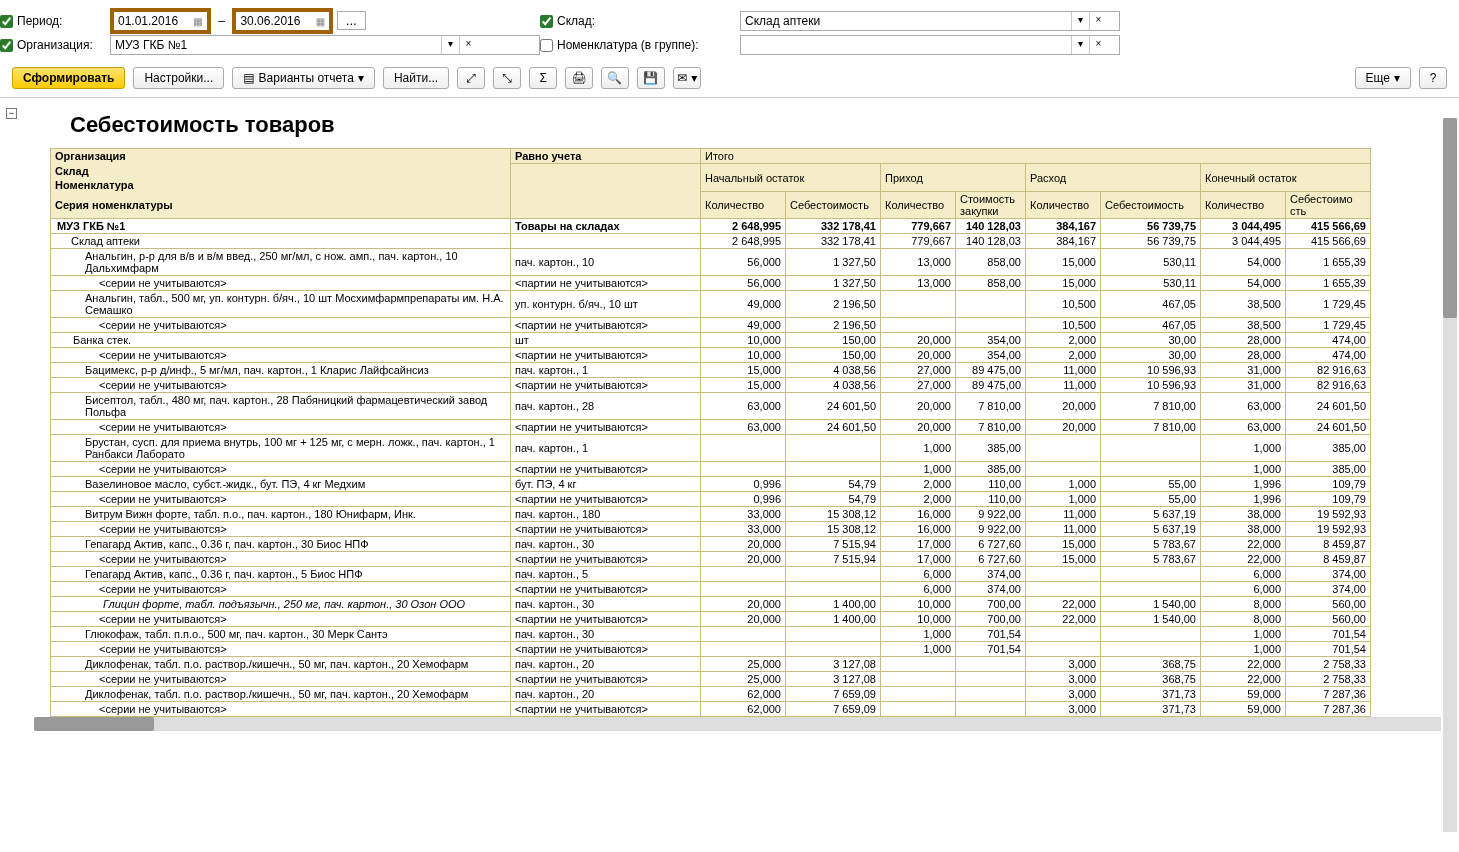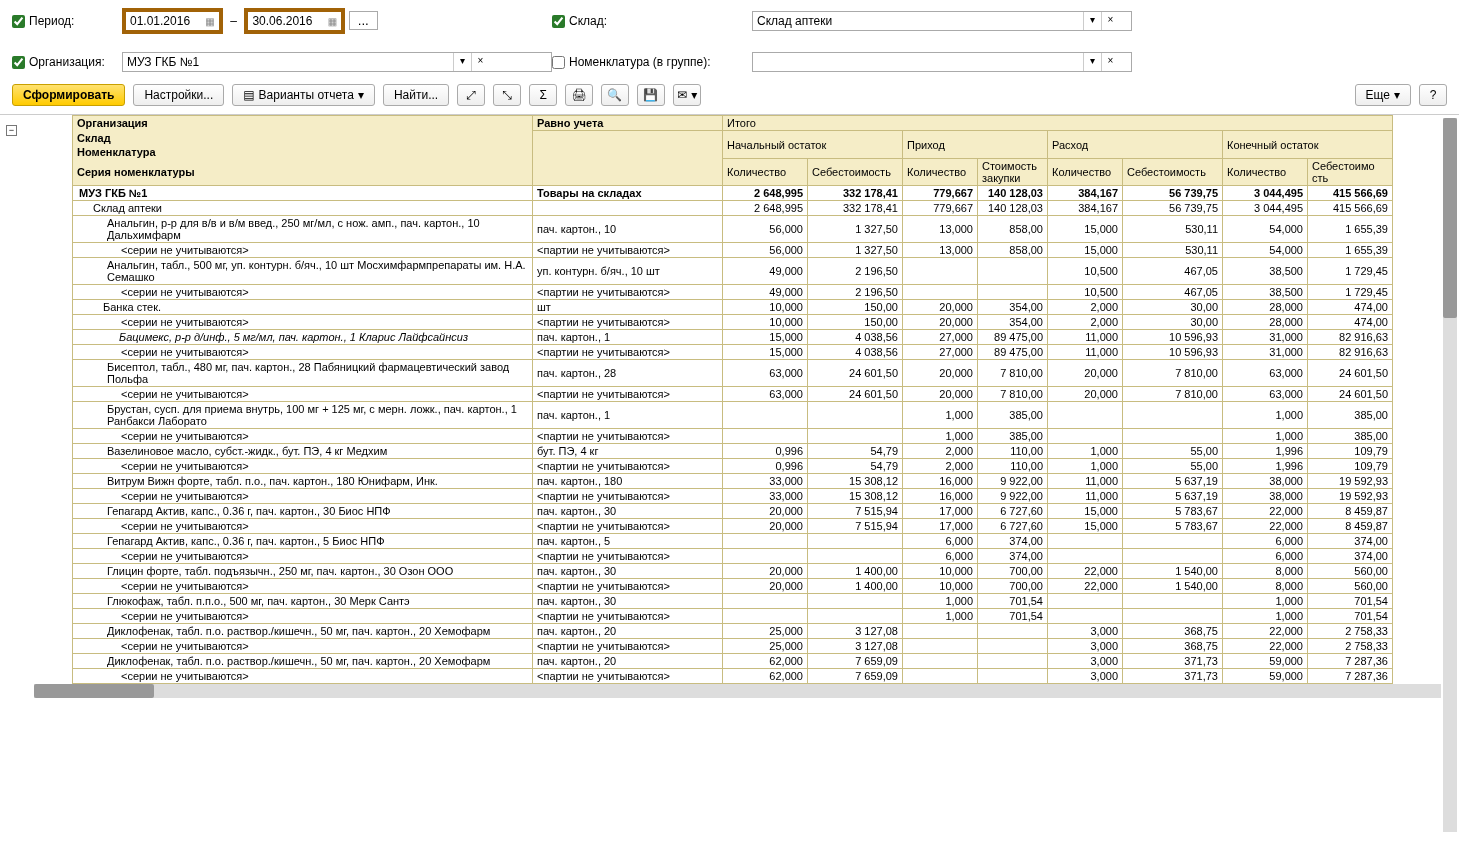--- a/index.html
+++ b/index.html
@@ -1,38 +1,38 @@
 <!DOCTYPE html>
 <html><head>
 <meta charset="utf-8">
 <style>
 * { box-sizing: border-box; margin: 0; padding: 0; }
 body { font-family: Arial, sans-serif; font-size: 12px; background: #fff; color: #000; }
-.filters { padding: 8px 12px; display: grid; grid-template-columns: 110px 430px 200px 380px; row-gap: 18px; align-items: center; }
+.filters { padding: 8px 0; display: grid; grid-template-columns: 110px 430px 200px 380px; row-gap: 1px; align-items: center; }
 .filters label { display: flex; align-items: center; gap: 4px; }
 .chk { width: 13px; height: 13px; accent-color: #2a7a2a; }
 .date-wrap { display: inline-flex; align-items: center; border: 4px solid #a16207; }
 .date-wrap input { border: none; width: 75px; padding: 2px 4px; font-size: 12px; }
 .date-wrap .cal { width: 18px; text-align: center; color: #888; cursor: pointer; font-size: 10px; }
 .combo { display: inline-flex; border: 1px solid #aaa; }
 .combo input { border: none; padding: 2px 4px; font-size: 12px; }
 .combo .dd, .combo .xx { width: 18px; text-align: center; cursor: pointer; border-left: 1px solid #ccc; font-size: 10px; line-height: 16px; }
 .btn-dots { border: 1px solid #aaa; background: #fff; padding: 1px 8px; cursor: pointer; }
 .toolbar { padding: 4px 12px 8px; display: flex; gap: 8px; align-items: flex-start; border-bottom: 1px solid #ccc; }
 .btn { border: 1px solid #aaa; background: linear-gradient(#fff,#eee); padding: 3px 10px; border-radius: 3px; cursor: pointer; font-size: 12px; display: inline-flex; align-items: center; gap: 4px; }
 .btn-primary { background: linear-gradient(#ffe270,#ffcb00); border-color: #c9a000; font-weight: bold; }
 .btn-icon { padding: 3px 6px; width: 28px; justify-content: center; }
 .toolbar-spacer { flex: 1; }
 .report-area { position: relative; padding: 0 0 8px 30px; height: calc(852px - 120px); overflow: auto; }
 .report-tree-gutter { position: absolute; left: 6px; top: 10px; width: 20px; }
 .tgl { width: 11px; height: 11px; border: 1px solid #777; background: #fff; font-size: 9px; line-height: 9px; text-align: center; cursor: pointer; display: block; margin-bottom: 2px; }
 .report-title { font-size: 22px; font-weight: bold; margin: 14px 0 10px 40px; }
 .report-params { margin: 0 0 12px 40px; font-size: 12px; }
 .report-params td { padding: 0 8px 0 0; vertical-align: top; }
-table.rep { border-collapse: collapse; margin-left: 42px; font-size: 11px; table-layout: fixed; }
+table.rep { border-collapse: collapse; margin-left: 20px; font-size: 11px; table-layout: fixed; }
 table.rep th, table.rep td { border: 1px solid #c8bc80; padding: 1px 4px; white-space: nowrap; overflow: hidden; text-overflow: ellipsis; }
 table.rep th { background: #f5edc7; text-align: left; font-weight: normal; }
 table.rep th.tot-hdr { background: #f5edc7; font-weight: normal; }
 table.rep .num { text-align: right; }
 table.rep tr.bold td { font-weight: bold; }
 .scrollbar-h { height: 14px; background: #ddd; margin: 0 18px 0 4px; position: relative; }
 .scrollbar-h .thumb { position: absolute; left: 0; top: 0; bottom: 0; width: 120px; background: #999; border-radius: 2px; }
 .scrollbar-v { position: fixed; right: 2px; top: 118px; bottom: 20px; width: 14px; background: #ddd; }
 .scrollbar-v .thumb { position: absolute; top: 0; left: 0; right: 0; height: 200px; background: #999; border-radius: 2px; }
 .ico { font-size: 12px; }
@@ -123,20 +123,21 @@
       <span>Еще</span> 
       <span>▾</span>
     </button>
   <button class="btn btn-icon">?</button>
 </div>
 
 <div class="report-area">
   <div class="report-tree-gutter">
       <span class="tgl">−</span>
     </div>
+  <h1 class="report-title">Себестоимость товаров</h1>
 
   <table class="rep">
     <colgroup>
       <col style="width:460px">
         <col style="width:190px">
       <col style="width:85px">
         <col style="width:95px">
       <col style="width:75px">
         <col style="width:70px">
       <col style="width:75px">
@@ -241,21 +242,21 @@
           <td class="num">49,000</td>
           <td class="num">2 196,50</td>
           <td class="num"></td>
           <td class="num"></td>
           <td class="num">10,500</td>
           <td class="num">467,05</td>
           <td class="num">38,500</td>
           <td class="num">1 729,45</td>
         </tr>
         <tr>
-          <td style="padding-left:30px;">Банка стек.</td>
+          <td style="padding-left:22px;">Банка стек.</td>
           <td>шт</td>
           <td class="num">10,000</td>
           <td class="num">150,00</td>
           <td class="num">20,000</td>
           <td class="num">354,00</td>
           <td class="num">2,000</td>
           <td class="num">30,00</td>
           <td class="num">28,000</td>
           <td class="num">474,00</td>
         </tr>
@@ -265,21 +266,21 @@
           <td class="num">10,000</td>
           <td class="num">150,00</td>
           <td class="num">20,000</td>
           <td class="num">354,00</td>
           <td class="num">2,000</td>
           <td class="num">30,00</td>
           <td class="num">28,000</td>
           <td class="num">474,00</td>
         </tr>
         <tr>
-          <td style="padding-left:46px;font-style:italic;">Бацимекс, р-р д/инф., 5 мг/мл, пач. картон., 1  Кларис Лайфсайнсиз</td>
+          <td style="padding-left:34px;">Бацимекс, р-р д/инф., 5 мг/мл, пач. картон., 1  Кларис Лайфсайнсиз</td>
           <td>пач. картон., 1</td>
           <td class="num">15,000</td>
           <td class="num">4 038,56</td>
           <td class="num">27,000</td>
           <td class="num">89 475,00</td>
           <td class="num">11,000</td>
           <td class="num">10 596,93</td>
           <td class="num">31,000</td>
           <td class="num">82 916,63</td>
         </tr>
@@ -433,21 +434,21 @@
           <td class="num"></td>
           <td class="num"></td>
           <td class="num">6,000</td>
           <td class="num">374,00</td>
           <td class="num"></td>
           <td class="num"></td>
           <td class="num">6,000</td>
           <td class="num">374,00</td>
         </tr>
         <tr>
-          <td style="padding-left:34px;">Глицин форте, табл. подъязычн., 250 мг, пач. картон., 30  Озон ООО</td>
+          <td style="padding-left:52px;font-style:italic;">Глицин форте, табл. подъязычн., 250 мг, пач. картон., 30  Озон ООО</td>
           <td>пач. картон., 30</td>
           <td class="num">20,000</td>
           <td class="num">1 400,00</td>
           <td class="num">10,000</td>
           <td class="num">700,00</td>
           <td class="num">22,000</td>
           <td class="num">1 540,00</td>
           <td class="num">8,000</td>
           <td class="num">560,00</td>
         </tr>

